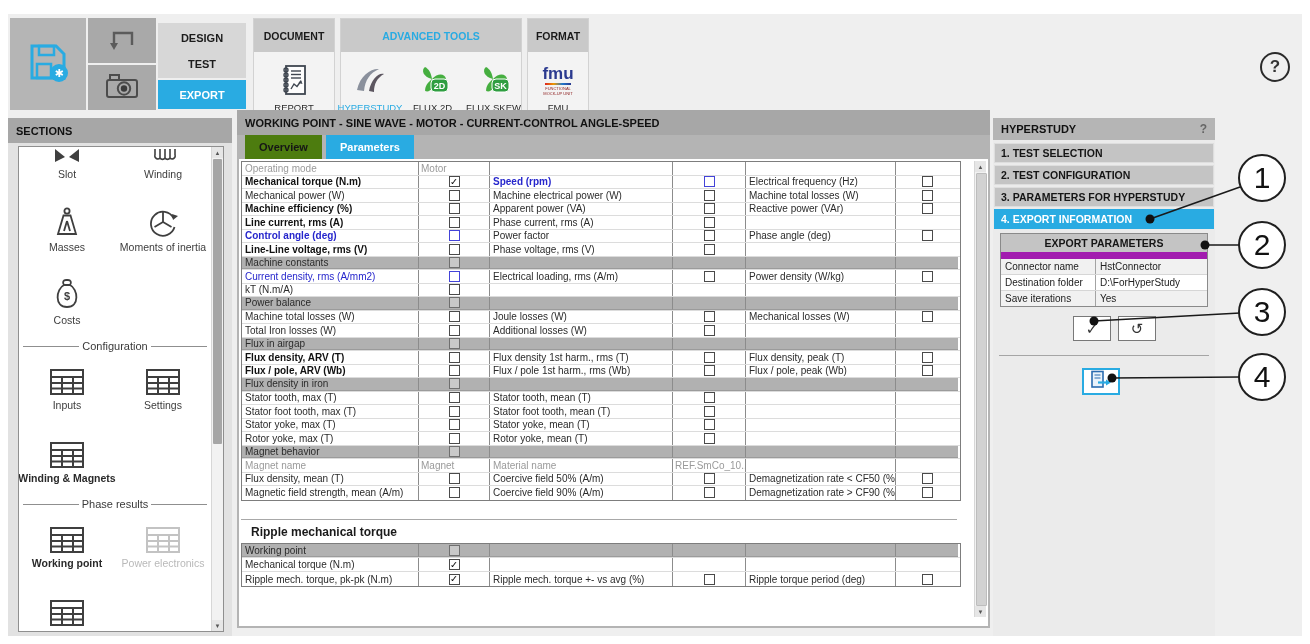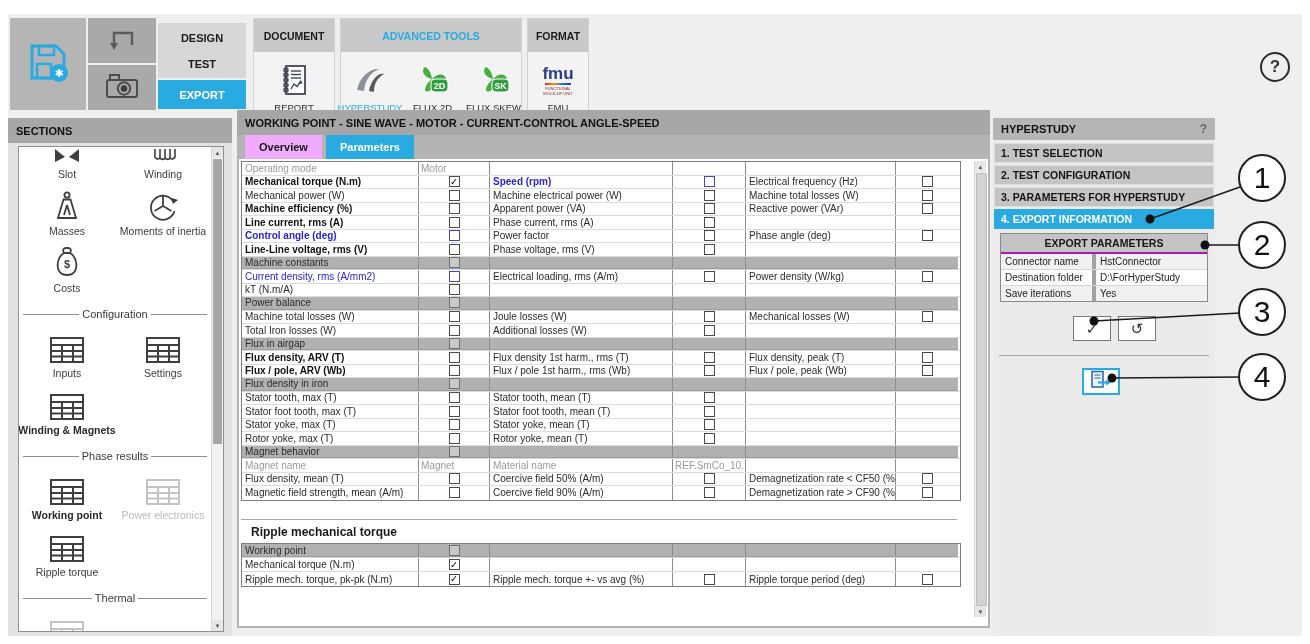--- a/index.html
+++ b/index.html
@@ -34,21 +34,21 @@
 
   
   .panel-title{height:25px;background:#a7a7a7;display:flex;align-items:center;
                font-size:11px;font-weight:bold;color:#111;padding-left:8px;box-sizing:border-box;}
 
   
   .sidebar{position:absolute;left:0;top:104px;width:224px;height:518px;background:#e2e2e2;}
   .sections-box{position:absolute;left:10px;top:28px;width:206px;height:486px;background:#fff;
                 border:1px solid #8f8f8f;box-sizing:border-box;overflow:hidden;}
   .sections-inner{position:absolute;left:0;top:0;right:12px;bottom:0;overflow:hidden;}
-  .sb-grid{display:grid;grid-template-columns:1fr 1fr;justify-items:center;row-gap:2px;padding-top:2px;}
+  .sb-grid{display:grid;grid-template-columns:1fr 1fr;justify-items:center;row-gap:18px;padding-top:2px;}
   .sb-item{display:flex;flex-direction:column;align-items:center;width:95px;cursor:pointer;margin-bottom:6px;}
   .sb-icon{height:34px;display:flex;align-items:flex-end;justify-content:center;}
   .sb-icon.clipped{height:16px;overflow:hidden;align-items:flex-start;}
   .sb-label{font-size:10.5px;color:#3d3d3d;margin-top:3px;white-space:nowrap;}
   .sb-item.bold .sb-label{font-weight:bold;color:#2a2a2a;}
   .sb-item.dis .sb-label{color:#b9b9b9;}
   .sb-divider{display:flex;align-items:center;margin:8px 4px 8px 4px;}
   .sb-divider .dl{flex:1;height:1px;background:#8f8f8f;}
   .sb-divider .dt{font-size:11px;color:#3a3a3a;padding:0 3px;white-space:nowrap;}
 
@@ -57,21 +57,21 @@
   .vscroll .arr{position:absolute;left:0;width:100%;height:11px;display:flex;align-items:center;justify-content:center;
                 font-size:6px;color:#555;background:#e6e6e6;}
   .vscroll .arr.up{top:0;} .vscroll .arr.down{bottom:0;}
   .vscroll .thumb{position:absolute;left:1px;width:9px;background:#a6a6a6;border-radius:1px;}
   .vscroll.light .thumb{background:#d2d2d2;border:1px solid #bdbdbd;}
 
   
   .mainp{position:absolute;left:229px;top:96px;width:753px;height:518px;background:#b4b4b4;}
   .tabbar{position:absolute;left:0;top:25px;width:100%;height:24px;background:#b4b4b4;display:flex;align-items:stretch;}
   .tab{margin-left:8px;padding:0 14px;display:flex;align-items:center;font-size:11px;font-weight:bold;
-       color:#161616;background:#f0abfc;cursor:pointer;}
+       color:#161616;background:#4d7c0f;cursor:pointer;}
   .tab.active{background:#29abe2;color:#fff;margin-left:4px;}
   .main-content{position:absolute;left:2px;top:49px;right:2px;bottom:2px;background:#fff;overflow:hidden;}
 
   .ptable{position:absolute;border:1px solid #7d7d7d;background:#fff;}
   .ptable.top{left:2px;top:2px;width:718px;}
   .ptable.ripple{left:2px;top:384px;width:718px;}
   .trow{display:grid;grid-template-columns:177px 71px 183px 73px 150px 62px;height:13.5px;
         border-bottom:1px solid #dcdcdc;box-sizing:border-box;}
   .ptable.ripple .trow{height:14px;}
   .trow:last-child{border-bottom:none;}
@@ -96,26 +96,26 @@
   .rightp{position:absolute;left:985px;top:104px;width:222px;height:518px;background:#ebebeb;}
   .rp-title{height:22px;background:#b5b5b5;display:flex;align-items:center;font-size:11px;font-weight:bold;
             color:#111;padding:0 8px;box-sizing:border-box;}
   .rp-title .q{margin-left:auto;font-weight:bold;color:#666;font-size:12px;}
   .steps{position:absolute;left:1px;top:25px;right:1px;}
   .step{height:20px;margin-bottom:2px;background:#c4c4c4;display:flex;align-items:center;padding-left:6px;
         font-size:10.5px;font-weight:bold;color:#151515;border:1px solid #dedede;box-sizing:border-box;cursor:pointer;}
   .step.active{background:#29abe2;color:#fff;border-color:#29abe2;}
   .xbox{position:absolute;left:7px;top:115px;width:208px;border:1px solid #8a8a8a;background:#fff;box-sizing:border-box;}
   .xbox-h{height:18px;background:#c4c4c4;display:flex;align-items:center;justify-content:center;
-          font-size:10.5px;font-weight:bold;color:#151515;border-bottom:2px solid #a21caf;}
+          font-size:10.5px;font-weight:bold;color:#151515;border-bottom:7px solid #a21caf;}
   .xrow{display:grid;grid-template-columns:95px 1fr;height:15px;font-size:10px;align-items:center;
         border-bottom:1px solid #d6d6d6;}
   .xrow:last-child{border-bottom:none;}
   .xrow:nth-child(odd){background:#f1f1f1;}
-  .xrow .xl{padding-left:4px;color:#222;border-right:4px solid #a3a3a3;height:100%;display:flex;align-items:center;}
+  .xrow .xl{padding-left:4px;color:#222;border-right:1px solid #a3a3a3;height:100%;display:flex;align-items:center;}
   .xrow .xv{padding-left:4px;color:#222;white-space:nowrap;overflow:hidden;}
   .rp-btn{position:absolute;width:38px;height:25px;background:#fff;border:1px solid #787878;display:flex;
           align-items:center;justify-content:center;font-size:15px;color:#333;cursor:pointer;box-sizing:border-box;}
   .rp-div{position:absolute;left:6px;right:6px;top:237px;height:1px;background:#a5a5a5;}
   .export-btn{position:absolute;left:89px;top:250px;width:38px;height:27px;background:#fff;
               border:2px solid #29abe2;display:flex;align-items:center;justify-content:center;cursor:pointer;box-sizing:border-box;}
 
   
   .overlay{position:absolute;left:0;top:0;z-index:5;pointer-events:none;}
   .callout{position:absolute;width:48px;height:48px;border:2.5px solid #1f1f1f;border-radius:50%;background:#fff;

